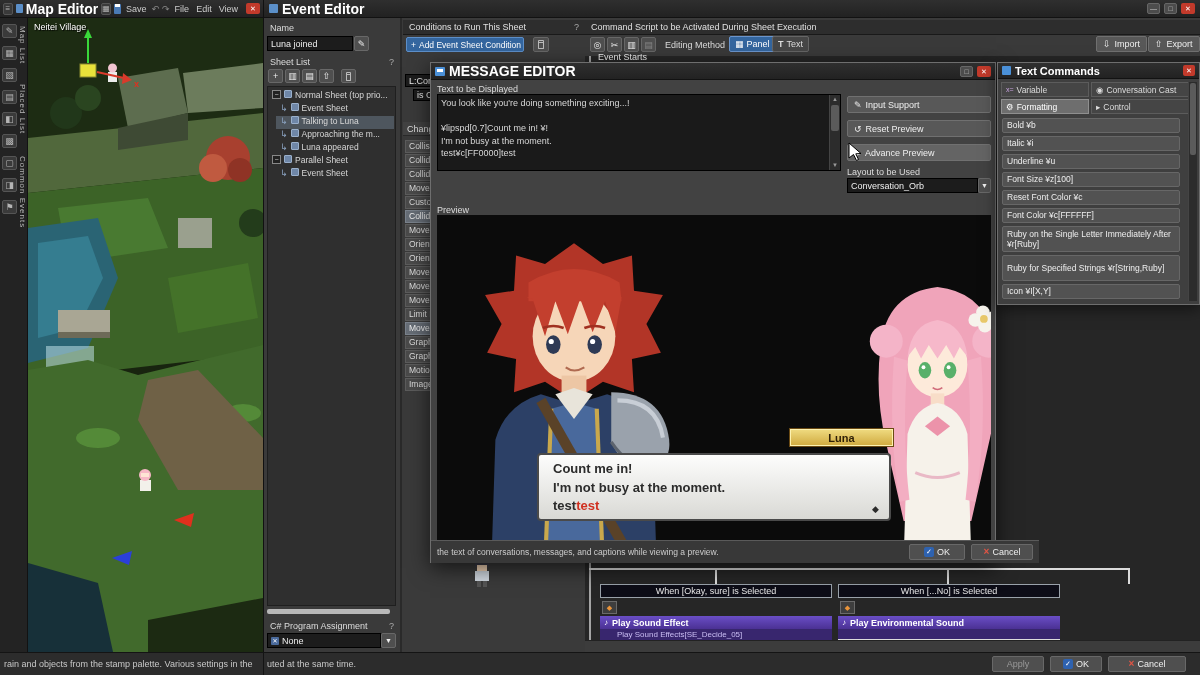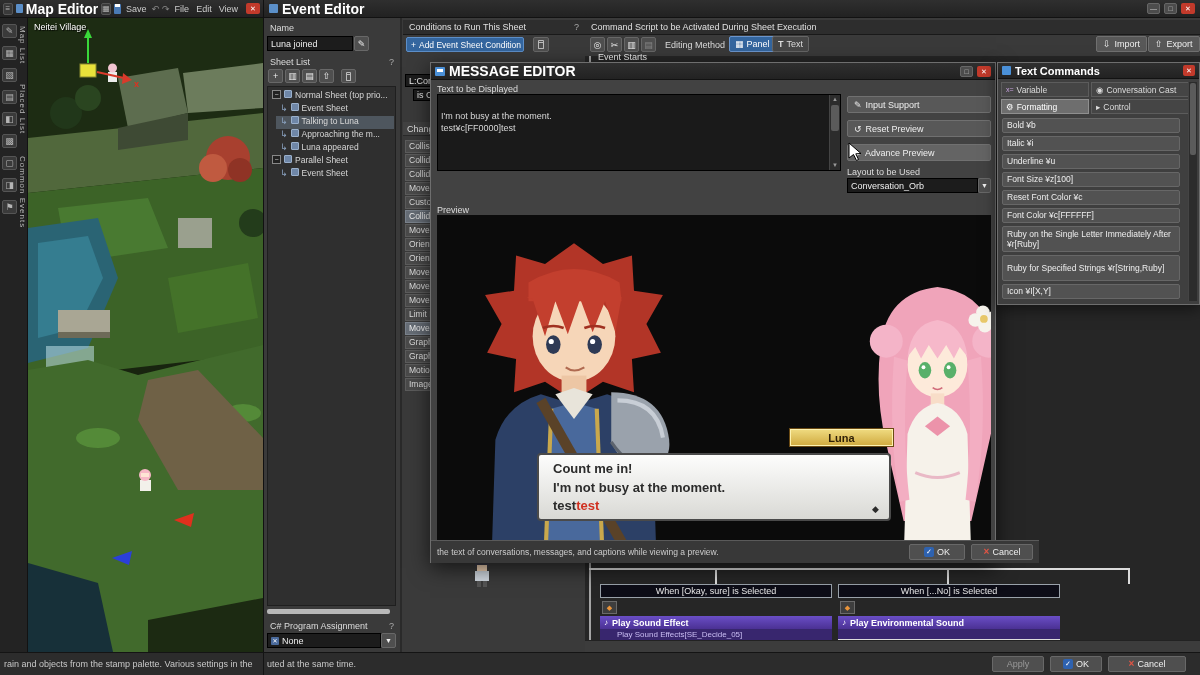--- a/index.html
+++ b/index.html
@@ -302,21 +302,23 @@
       <span style="width:10px;height:9px;background:#4a90d8;border-radius:1px;background-image:linear-gradient(#fff,#fff);background-size:6px 3px;background-position:center 2px;background-repeat:no-repeat"></span>
       <span class="wtitle">MESSAGE EDITOR</span>
       <span style="flex:1"></span>
       <span class="wbtn">□</span>
       <span class="xbtn">✕</span>
     </div>
     <div class="abs lbl" style="left:6px;top:21px">Text to be Displayed</div>
 
     <div class="abs" style="left:6px;top:31px;width:404px;height:77px;background:#1a1a1a;border:1px solid #000">
       <div style="padding:2px 14px 0 3px">
+        <div class="txtline">You look like you're doing something exciting...!</div>
         <div class="txtline"></div>
+        <div class="txtline">¥lipspd[0.7]Count me in! ¥!</div>
         <div class="txtline">I'm not busy at the moment.</div>
         <div class="txtline">test¥c[FF0000]test</div>
       </div>
       <div class="abs sb-track" style="right:0;top:0;width:11px;height:75px">
         <div class="sb-arr">▲</div>
         <div class="sb-thumb" style="margin:1px 1px;height:26px"></div>
         <div class="sb-arr abs" style="bottom:0;left:0;right:0">▼</div>
       </div>
     </div>
 

